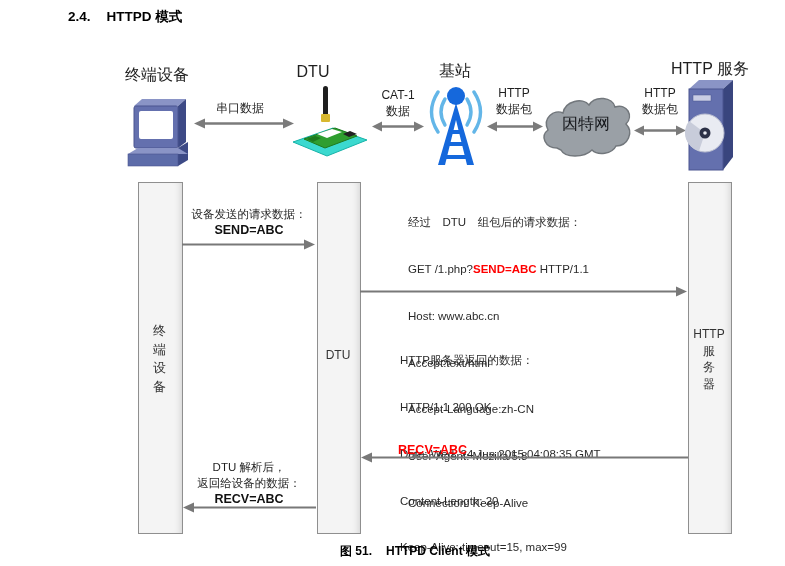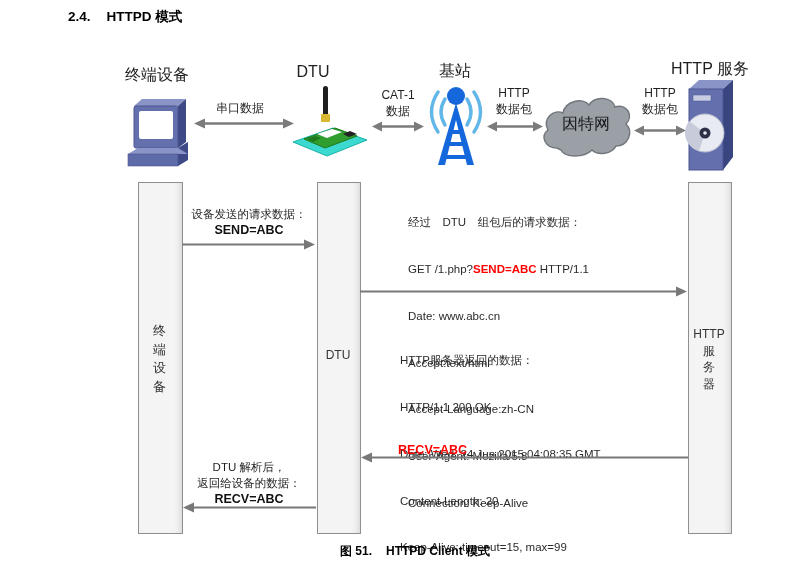--- a/index.html
+++ b/index.html
@@ -148,21 +148,21 @@
     <div class="seq-payload">SEND=ABC</div>
   </div>
   <svg class="abs" style="left:142px;top:237px" width="134" height="15" viewBox="0 0 134 15">
     <line x1="0" y1="7.5" x2="124" y2="7.5" stroke="#787878" stroke-width="2"></line>
     <polygon points="133,7.5 122,2.5 122,12.5" fill="#787878"></polygon>
   </svg>
 
   <div class="abs seq-text" style="left:368px;top:184px">
     <div>经过　DTU　组包后的请求数据：</div>
     <div><span>GET /1.php?</span><span class="red">SEND=ABC</span><span> HTTP/1.1</span></div>
-    <div>Date: www.abc.cn</div>
+    <div>Host: www.abc.cn</div>
     <div>Accept:text/html</div>
     <div>Accept-Language:zh-CN</div>
     <div>User-Agent: Mozilla/5.8</div>
     <div>Connection: Keep-Alive</div>
   </div>
   <svg class="abs" style="left:320px;top:284px" width="328" height="15" viewBox="0 0 328 15">
     <line x1="0" y1="7.5" x2="318" y2="7.5" stroke="#787878" stroke-width="2"></line>
     <polygon points="327,7.5 316,2.5 316,12.5" fill="#787878"></polygon>
   </svg>
 

